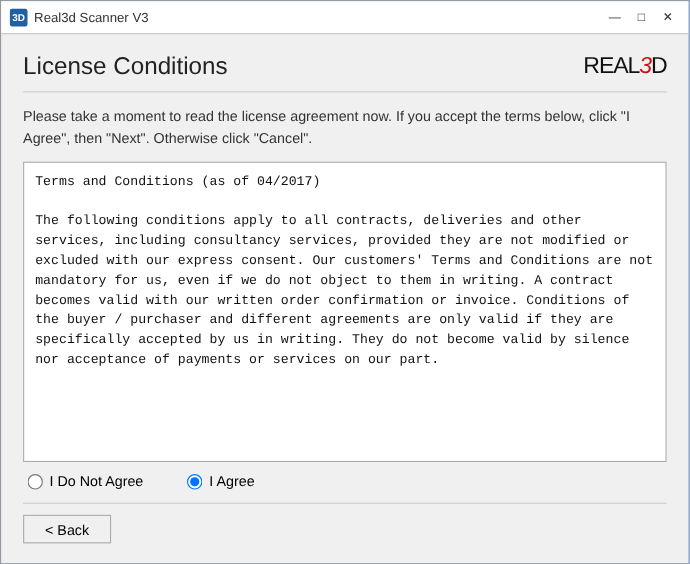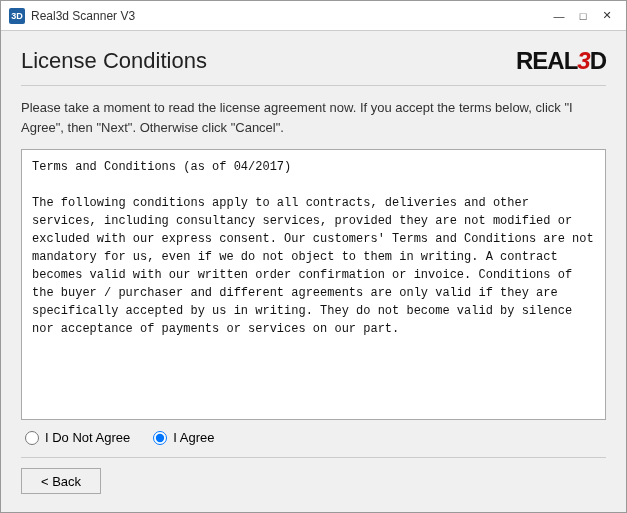--- a/index.html
+++ b/index.html
@@ -77,22 +77,22 @@
       align-items: center;
       justify-content: space-between;
       margin-bottom: 10px;
     }
     .page-title {
       font-size: 22px;
       font-weight: 300;
       color: #222;
     }
     .logo-text {
-      font-size: 24px;
-      font-weight: 700;
+      font-size: 21px;
+      font-weight: 400;
       color: #111;
       letter-spacing: -1px;
       font-family: Arial Black, Arial, sans-serif;
       text-transform: uppercase;
     }
     .logo-text .three {
       color: #cc1111;
       font-style: italic;
     }
     .divider {
@@ -132,21 +132,21 @@
       background: #f0f0f0;
       border-left: 1px solid #ccc;
     }
     .license-box::-webkit-scrollbar-thumb {
       background: #c0c0c0;
       border: 1px solid #aaa;
     }
     .radio-row {
       display: flex;
       align-items: center;
-      gap: 23px;
+      gap: 40px;
       margin-bottom: 12px;
       padding-left: 4px;
     }
     .radio-label {
       display: flex;
       align-items: center;
       gap: 6px;
       font-size: 13px;
       cursor: pointer;
     }

